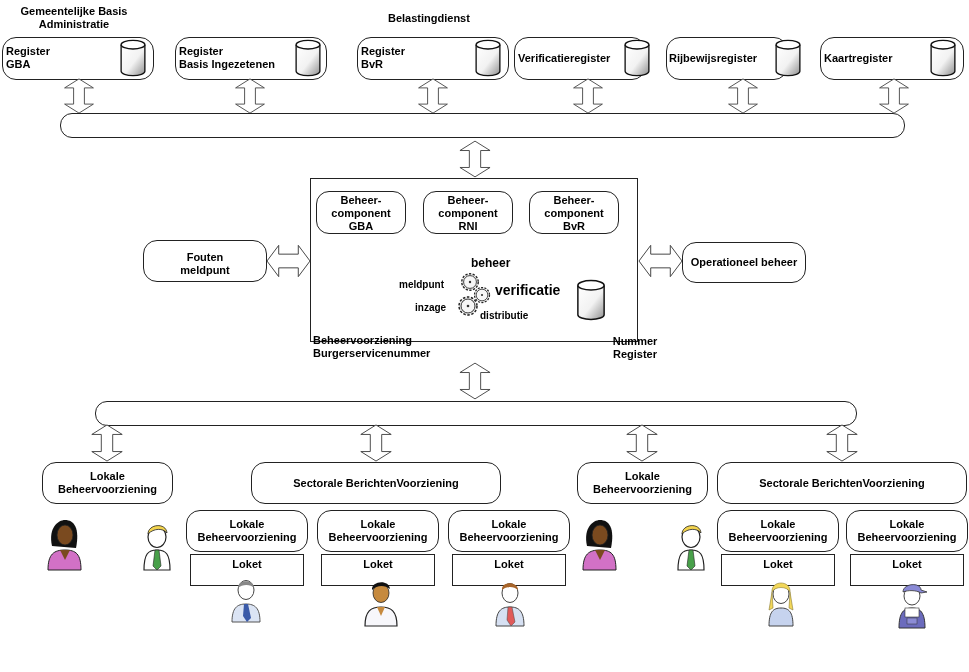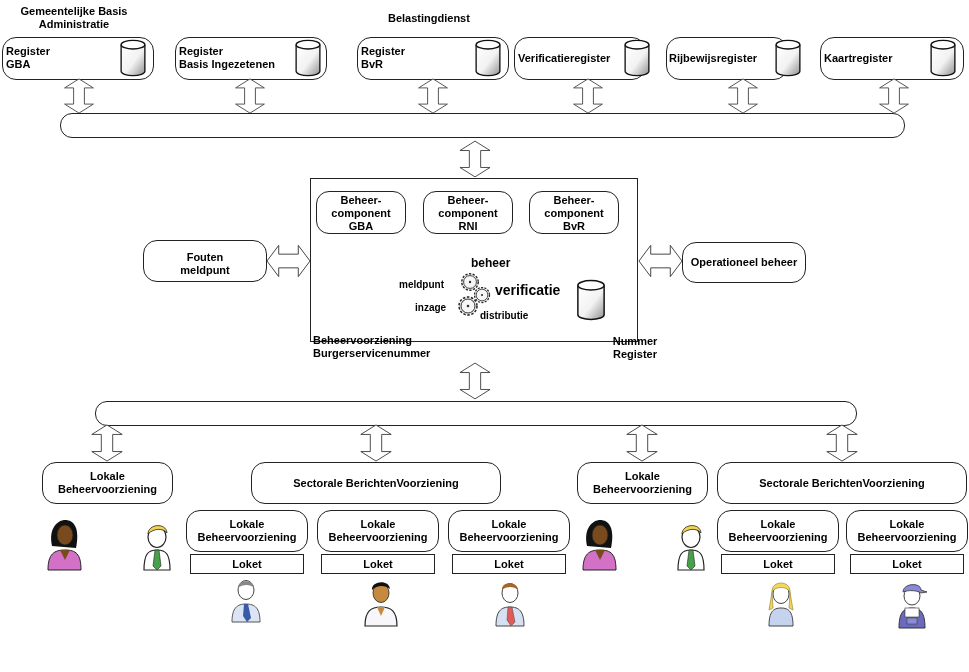--- a/index.html
+++ b/index.html
@@ -5,21 +5,21 @@
   html, body { margin:0; padding:0; background:#ffffff; }
   body { width:969px; height:672px; position:relative; overflow:hidden;
          font-family:"Liberation Sans", sans-serif; font-weight:bold; color:#000; }
   .abs { position:absolute; }
   .rbox { position:absolute; border:1px solid #222; border-radius:14px; background:#fff; box-sizing:border-box; }
   .lbl { font-size:11px; line-height:13px; }
   .center { text-align:center; }
   .cyl { position:absolute; width:28px; height:38px; }
   .bus { position:absolute; border:1px solid #222; border-radius:12px; background:#fff; box-sizing:border-box; }
   .loket { position:absolute; border:1px solid #222; background:#fff; box-sizing:border-box;
-           font-size:11px; text-align:center; line-height:18px; height:20px; }
+           font-size:11px; text-align:center; line-height:18px; height:32px; }
   svg.arrow { position:absolute; overflow:visible; }
   .person { position:absolute; width:40px; height:56px; }
 </style>
 </head>
 <body>
 
 <svg width="0" height="0" style="position:absolute">
   <defs>
     <linearGradient id="cylGrad" x1="0" y1="0" x2="1" y2="1">
       <stop offset="0" stop-color="#ffffff"></stop>

